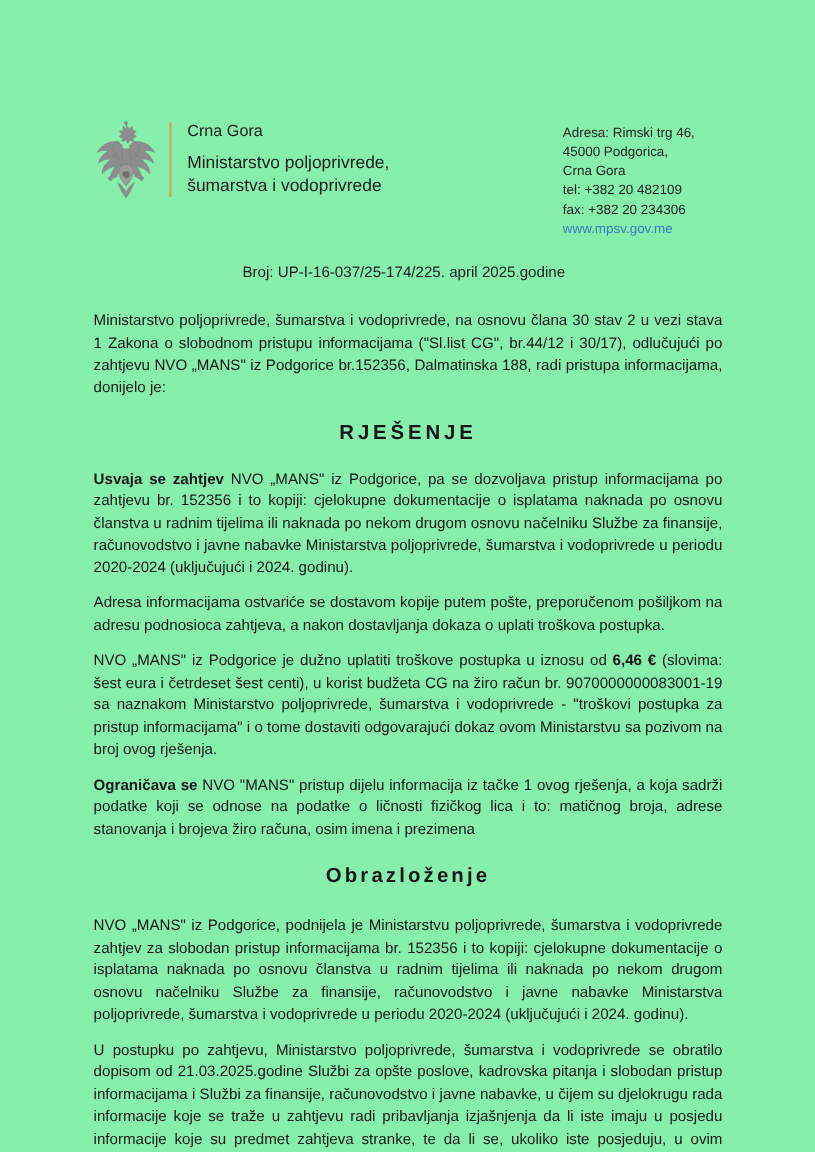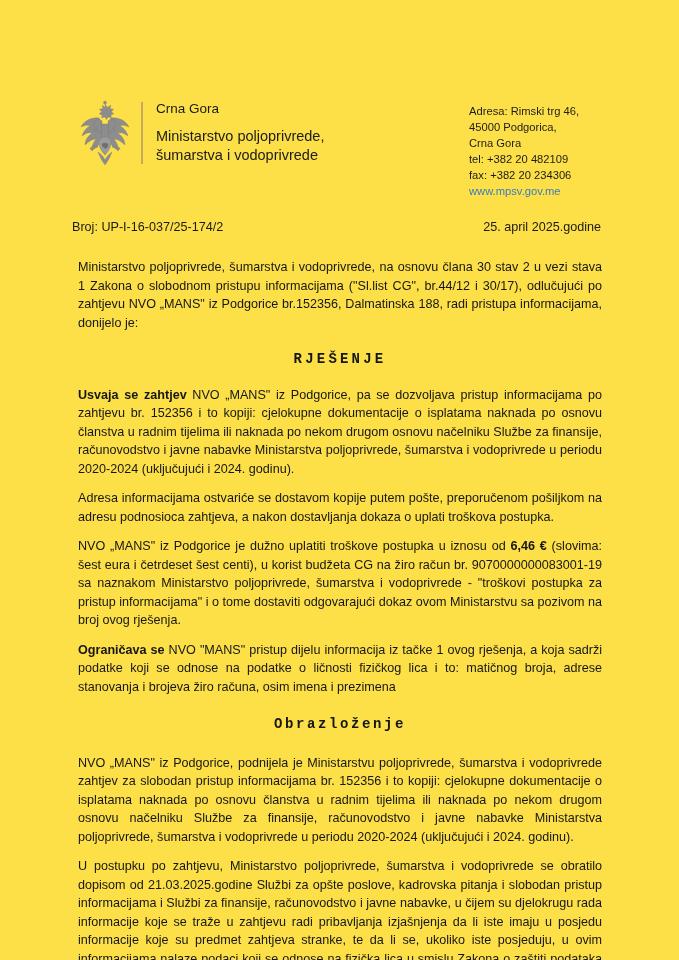--- a/index.html
+++ b/index.html
@@ -14,21 +14,21 @@
     font-family: "Liberation Sans", sans-serif;
     color: #1a1a1a;
     -webkit-font-smoothing: antialiased;
   }
 
   .page {
     position: relative;
     width: 679px;
     height: 960px;
     box-sizing: border-box;
-    background: #fde047;
+    background: #86efac;
     overflow: hidden;
   }
 
   
   .letterhead {
     position: absolute;
     top: 100px;
     left: 78px;
     right: 60px;
     display: flex;
@@ -86,21 +86,21 @@
     color: #3a7cc0;
   }
 
   
   .refrow {
     position: absolute;
     top: 220px;
     left: 72px;
     right: 78px;
     display: flex;
-    justify-content: space-between;
+    justify-content: center;
     font-size: 12.6px;
     color: #1a1a1a;
   }
 
   
   .body {
     position: absolute;
     top: 258px;
     left: 78px;
     width: 524px;
@@ -111,23 +111,22 @@
   }
 
   .body p {
     margin: 0 0 11px 0;
   }
 
   .heading {
     text-align: center;
     font-weight: bold;
     letter-spacing: 3.2px;
-    font-size: 14px;
+    font-size: 17px;
     margin: 17px 0 16px 0;
-    font-family: Liberation Mono, monospace;
   }
 
   .heading.obrazlozenje {
     margin: 18px 0 19px 0;
     letter-spacing: 2.6px;
   }
 
   b, strong { font-weight: bold; }
 </style>
 </head>

